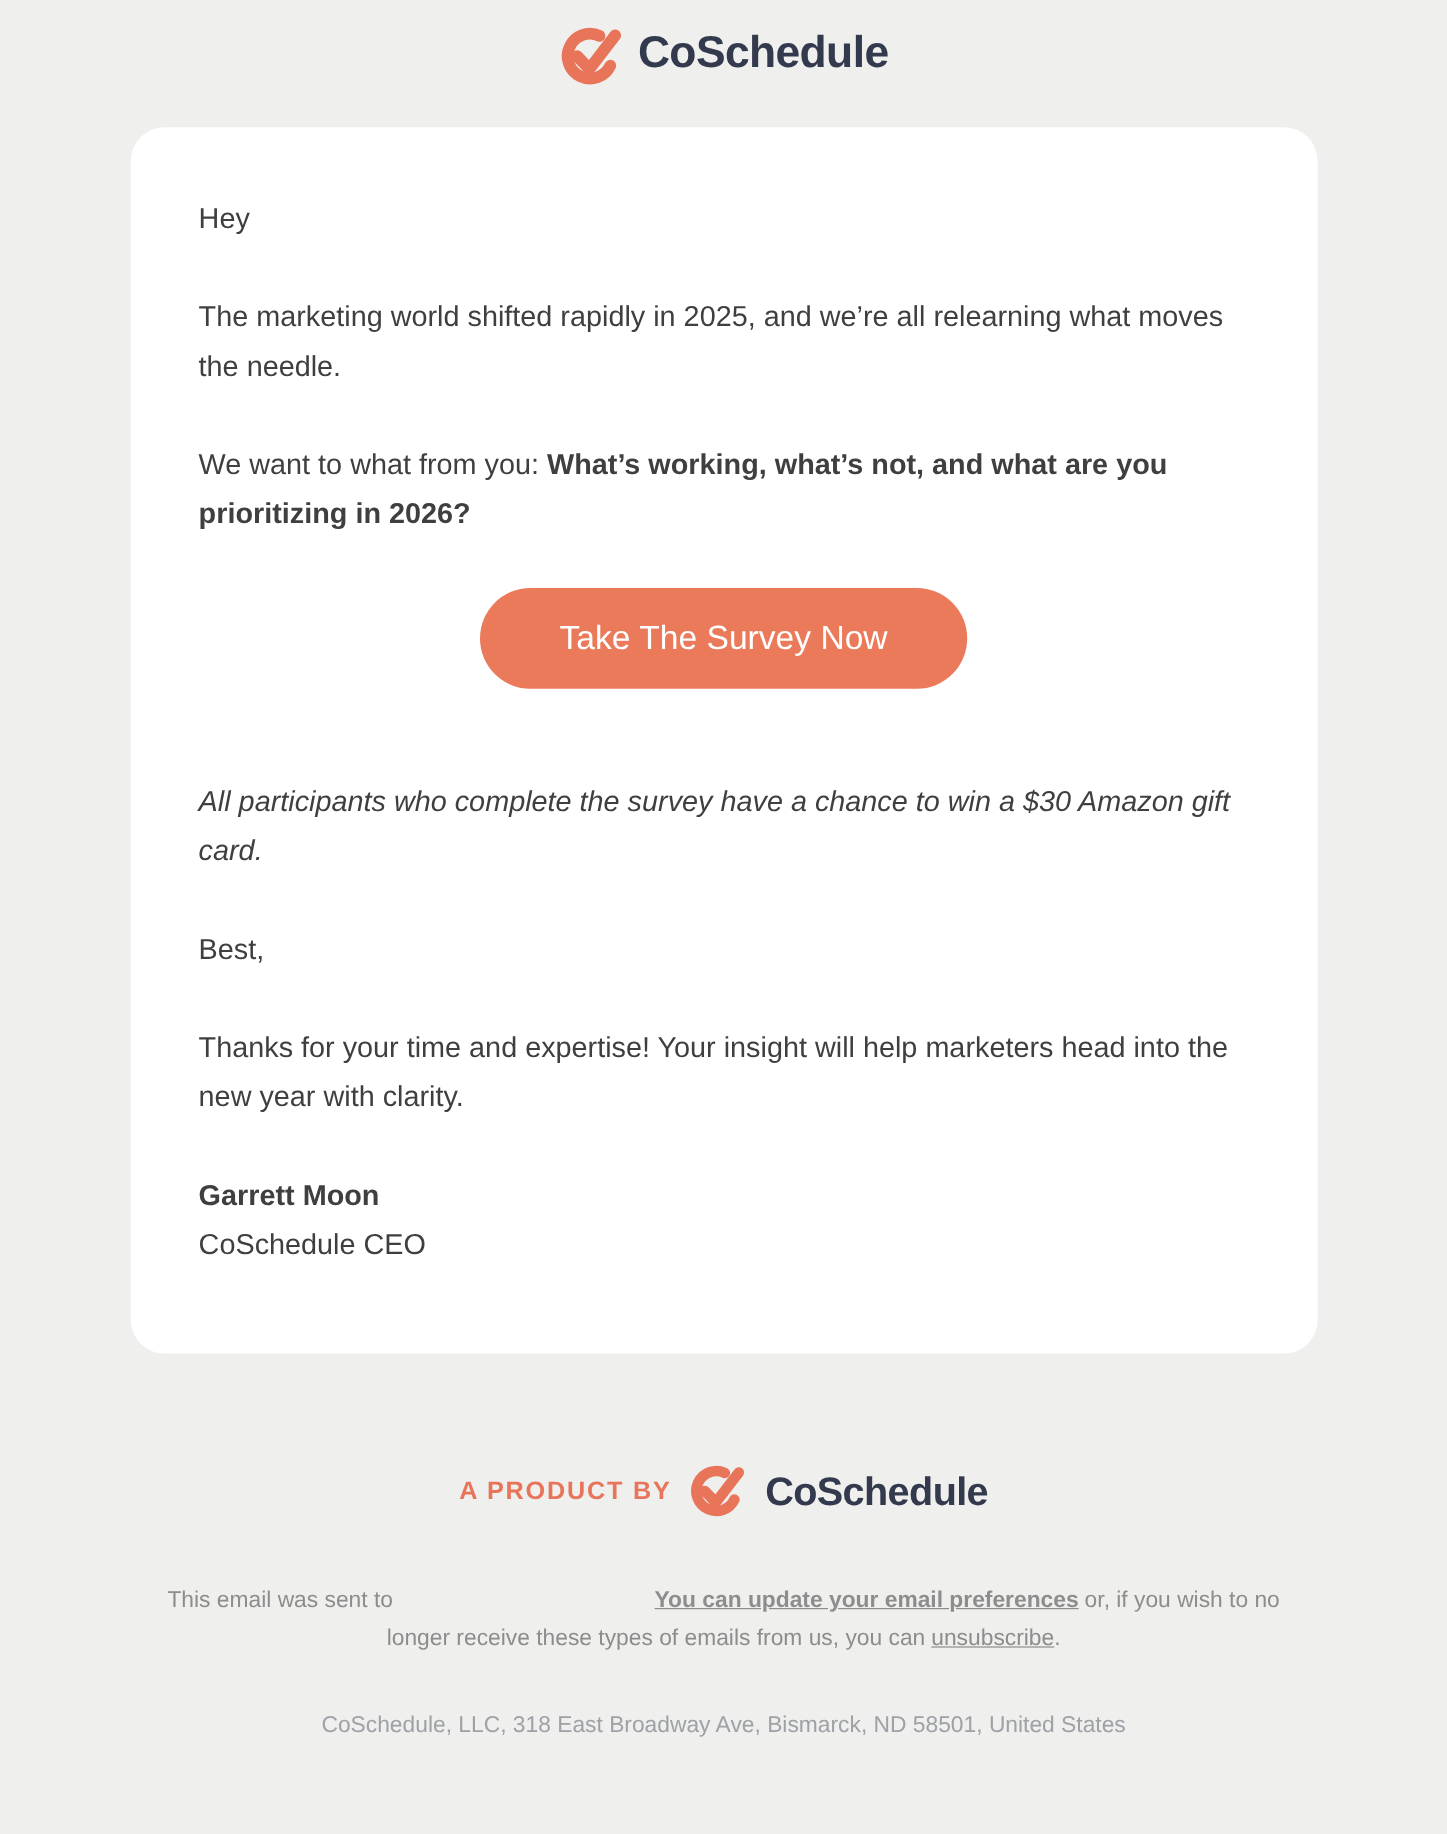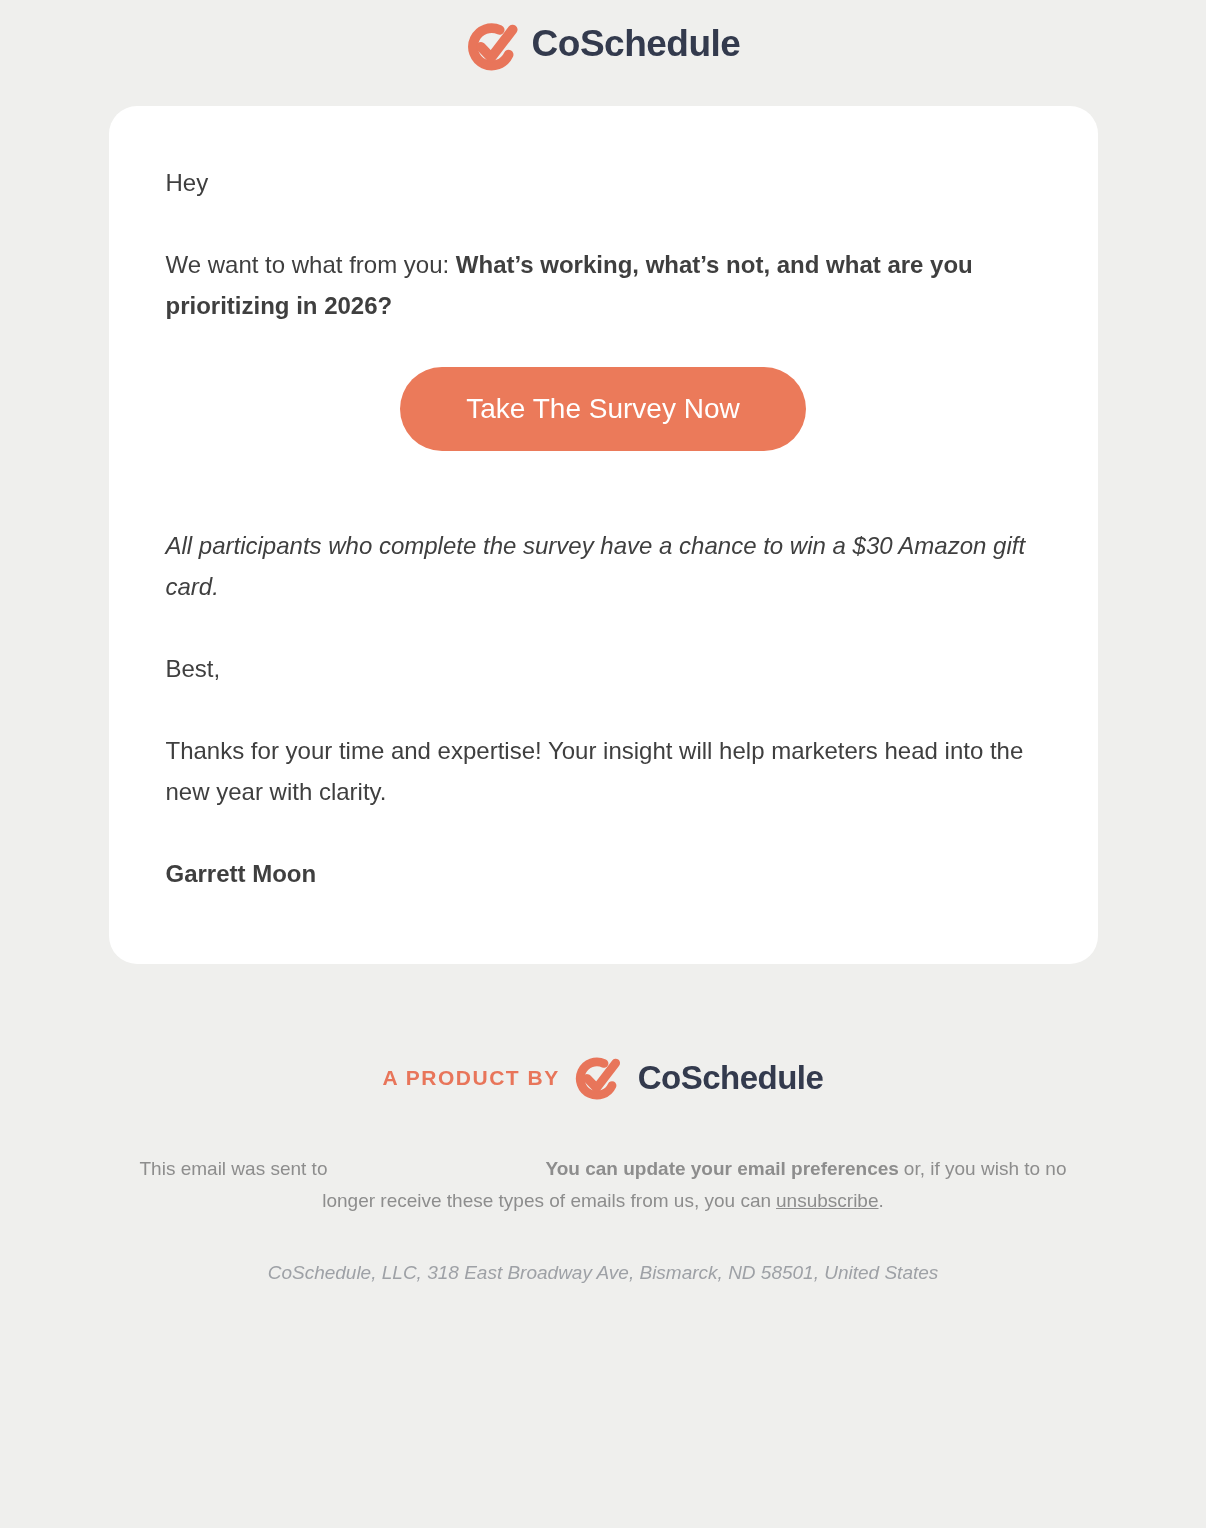--- a/index.html
+++ b/index.html
@@ -105,72 +105,74 @@
     line-height:32px;
     color:var(--footer-text);
   }
   .email-spacer{
     display:inline-block;
     width:210px;
   }
   .pref-link{
     font-weight:700;
     color:var(--footer-text);
+    text-decoration:underline;
     padding-left:8px;
     border-bottom:none;
     cursor:pointer;
   }
   .unsub-link{
     color:var(--footer-text);
     text-decoration:underline;
     cursor:pointer;
   }
   .sp-before{margin-left:5px;}
   .address{
     margin-top:45px;
     text-align:center;
     font-size:19px;
     color:var(--address-text);
-    font-style:italic;
   }
 </style>
 </head>
 <body>
 
 <div class="header">
   <div class="logo">
     <span>
       <svg width="56" height="56" viewBox="0 0 60 60" fill="none">
         <path class="ring" d="M45.6 41.5 A20 20 0 1 1 36.0 14.9" stroke-width="10.5" stroke-linecap="round"></path>
         <path class="check" d="M16 33 L27 44.5 L50 14.5" stroke-width="10.5" stroke-linecap="round" stroke-linejoin="round"></path>
       </svg>
     </span>
     <span class="wordmark">CoSchedule</span>
   </div>
 </div>
 
 <div class="card">
   <p>Hey</p>
 
+  <p>The marketing world shifted rapidly in 2025, and we’re all relearning what moves the needle.</p>
 
   <p><span>We want to what from you: </span><span class="bold">What’s working, what’s not, and what are you prioritizing in 2026?</span></p>
 
 
   <div class="cta-row">
     <a class="cta-button">Take The Survey Now</a>
   </div>
 
   <p class="italic">All participants who complete the survey have a chance to win a $30 Amazon gift card.</p>
 
   <p>Best,</p>
 
   <p>Thanks for your time and expertise! Your insight will help marketers head into the new year with clarity.</p>
 
   <div class="signature">
     <p class="signature-name" style="line-height:41px;font-size:24px;">Garrett Moon</p>
+    <p style="line-height:41px;font-size:24px;">CoSchedule CEO</p>
   </div>
 </div>
 
 <div class="product-by">
   <span class="product-by-label">A PRODUCT BY</span>
   <span>
     <svg width="50" height="50" viewBox="0 0 60 60" fill="none">
       <path class="ring" d="M45.6 41.5 A20 20 0 1 1 36.0 14.9" stroke-width="10.5" stroke-linecap="round"></path>
       <path class="check" d="M16 33 L27 44.5 L50 14.5" stroke-width="10.5" stroke-linecap="round" stroke-linejoin="round"></path>
     </svg>

